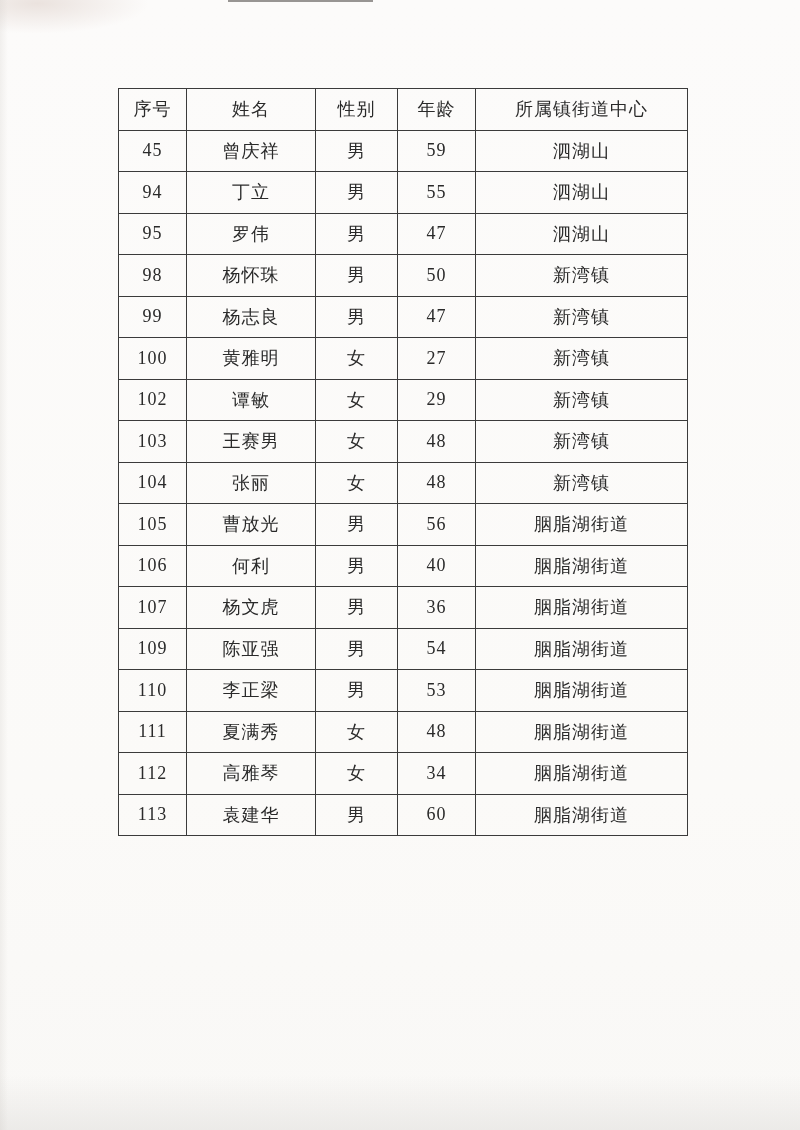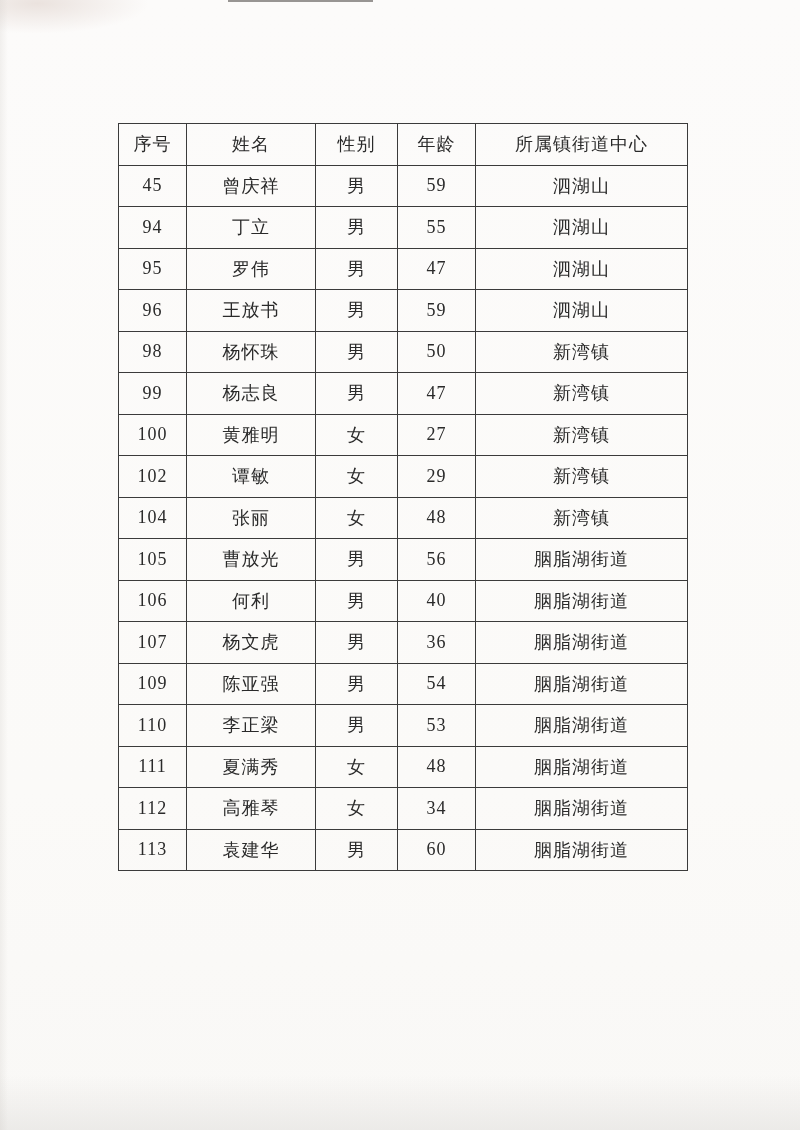--- a/index.html
+++ b/index.html
@@ -54,21 +54,20 @@
   }
   
   table.roster {
     position: absolute;
     left: 118px;
     top: 88px;
     width: 569px;
     border-collapse: collapse;
     table-layout: fixed;
     filter: blur(0.3px);
-    margin-top: 35px;
   }
   table.roster th,
   table.roster td {
     border: 1px solid #3b3b3b;
     height: 40.5px;
     text-align: center;
     vertical-align: middle;
     font-size: 18px;
     font-weight: normal;
     color: #2a2a2a;
@@ -125,27 +124,20 @@
           <td>泗湖山</td>
         </tr>
         <tr>
           <td>95</td>
           <td>罗伟</td>
           <td>男</td>
           <td>47</td>
           <td>泗湖山</td>
         </tr>
         <tr>
-          <td>96</td>
-          <td>王放书</td>
-          <td>男</td>
-          <td>59</td>
-          <td>泗湖山</td>
-        </tr>
-        <tr>
           <td>98</td>
           <td>杨怀珠</td>
           <td>男</td>
           <td>50</td>
           <td>新湾镇</td>
         </tr>
         <tr>
           <td>99</td>
           <td>杨志良</td>
           <td>男</td>
@@ -157,20 +149,27 @@
           <td>黄雅明</td>
           <td>女</td>
           <td>27</td>
           <td>新湾镇</td>
         </tr>
         <tr>
           <td>102</td>
           <td>谭敏</td>
           <td>女</td>
           <td>29</td>
+          <td>新湾镇</td>
+        </tr>
+        <tr>
+          <td>103</td>
+          <td>王赛男</td>
+          <td>女</td>
+          <td>48</td>
           <td>新湾镇</td>
         </tr>
         <tr>
           <td>104</td>
           <td>张丽</td>
           <td>女</td>
           <td>48</td>
           <td>新湾镇</td>
         </tr>
         <tr>

